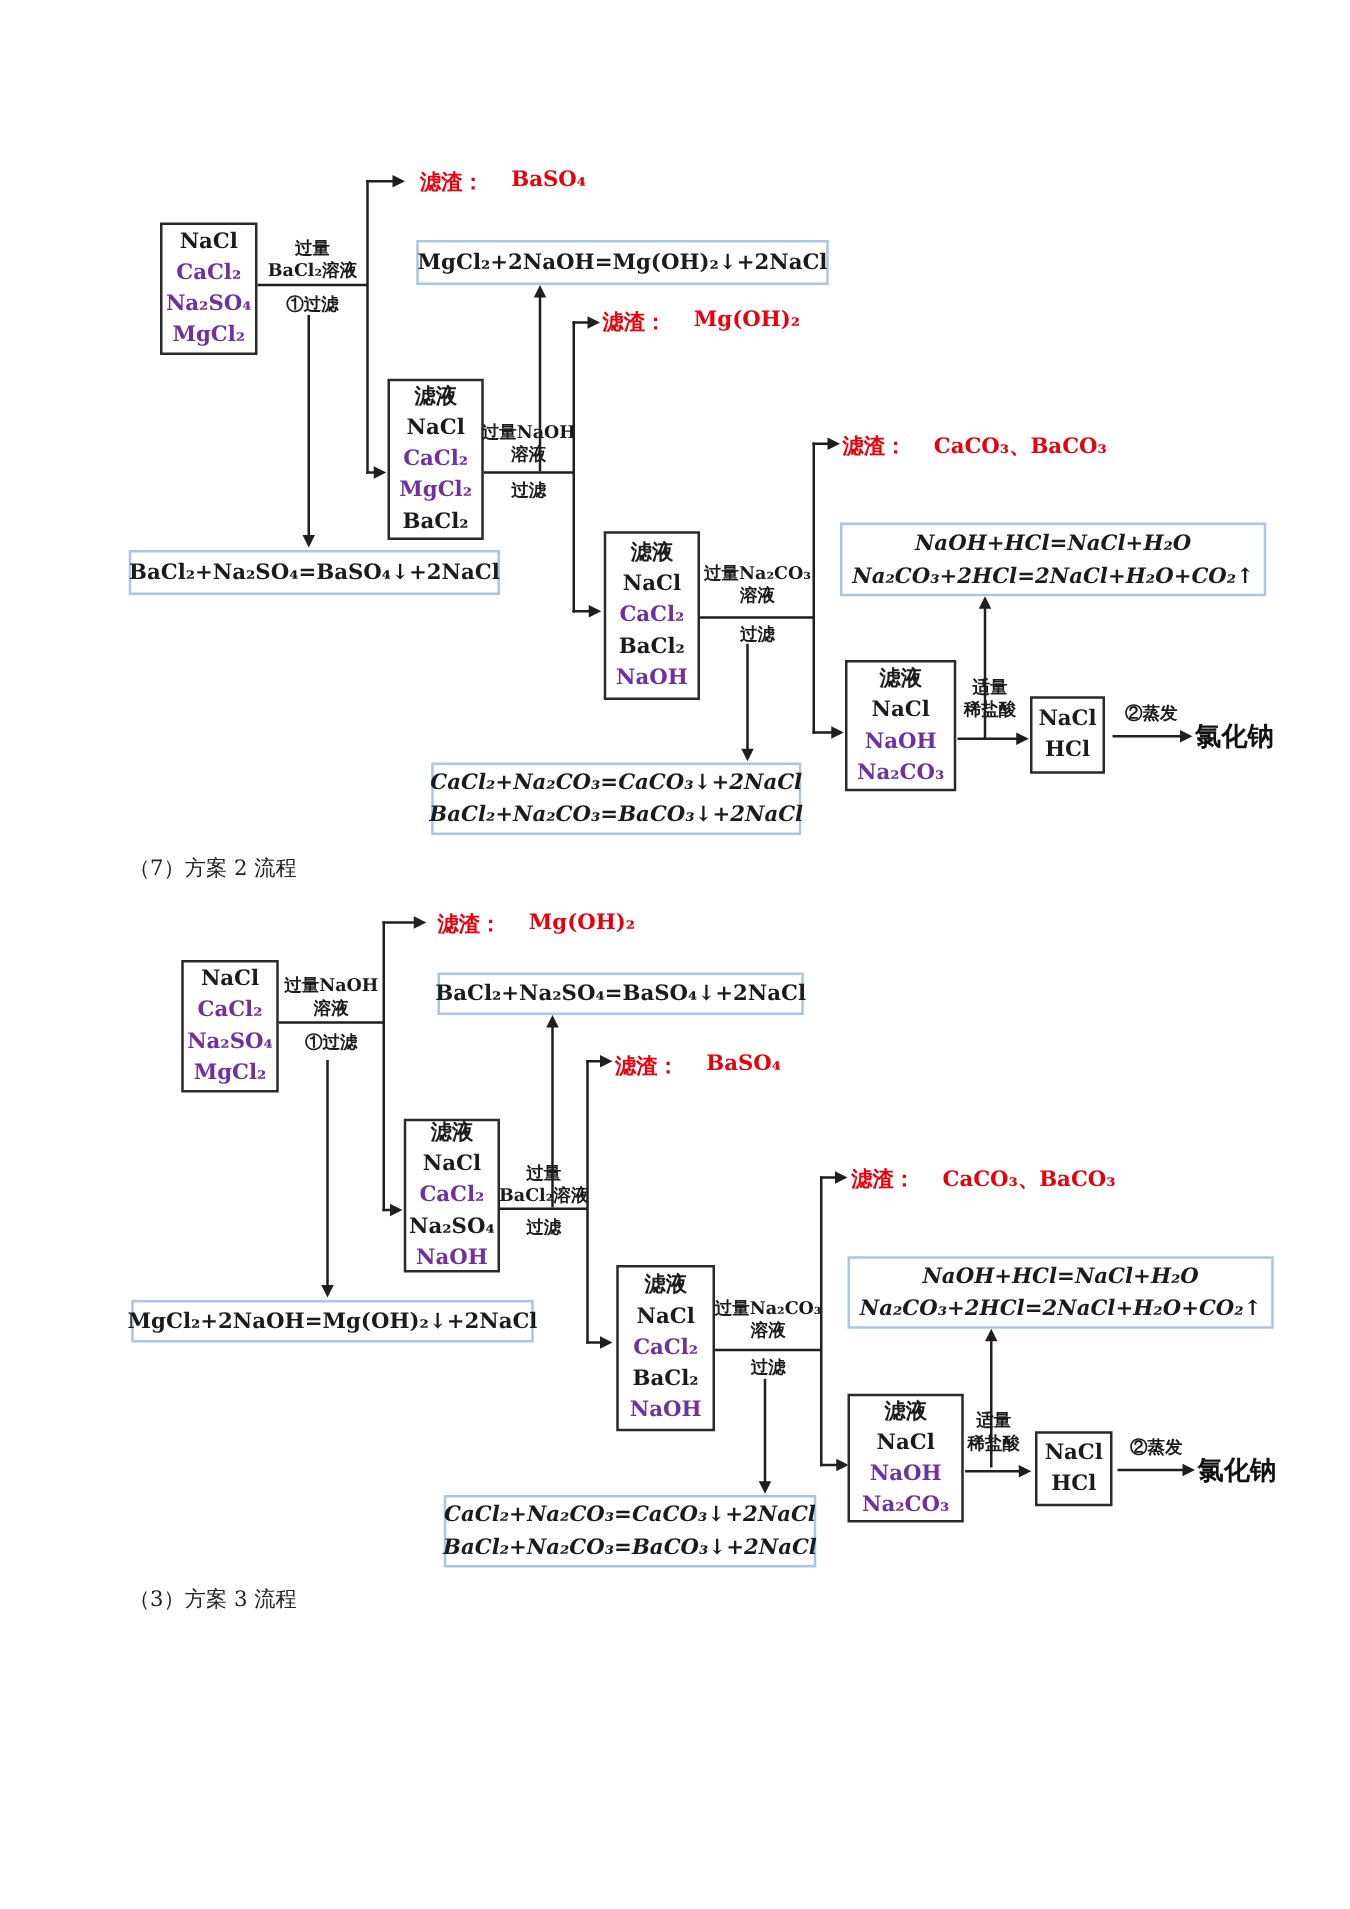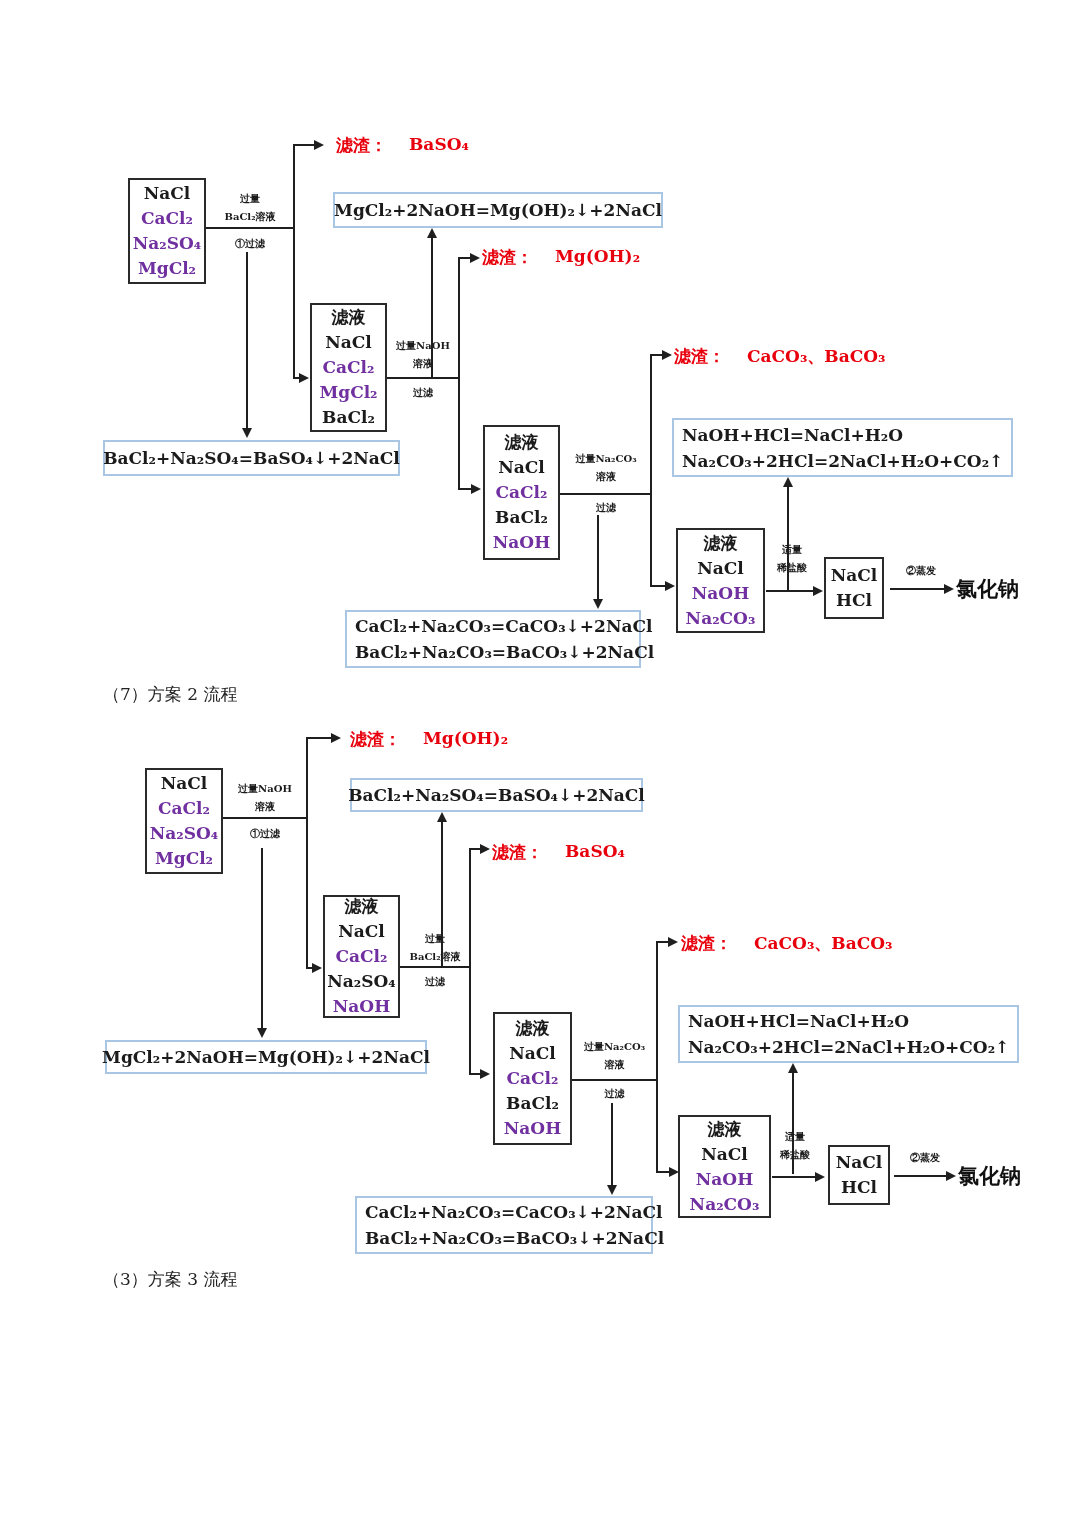--- a/index.html
+++ b/index.html
@@ -17,31 +17,31 @@
     padding:2px 3px;
   }
   .chem{font-weight:bold;font-size:17px;line-height:25px;color:var(--ink);white-space:nowrap;text-align:center;}
   [data-color="purple"]{color:var(--purple);}
   [data-color="black"]{color:var(--ink);}
   .eqbox{
     position:absolute;border:2px solid var(--eqborder);background:#fff;
     display:flex;flex-direction:column;justify-content:center;align-items:center;
     padding:2px 8px;
   }
-  .eqbox.left{align-items:flex-start;}
+  .eqbox.left{align-items:center;font-style:italic;}
   .eqline{font-weight:bold;font-size:17px;line-height:26px;color:var(--ink);white-space:nowrap;}
   .hline,.vline{position:absolute;background:var(--line);}
   .hline{height:2px;}
   .vline{width:2px;}
   .ah{position:absolute;width:0;height:0;}
   .ah.right{border-top:5px solid transparent;border-bottom:5px solid transparent;border-left:10px solid var(--line);}
   .ah.up{border-left:5px solid transparent;border-right:5px solid transparent;border-bottom:10px solid var(--line);}
   .ah.down{border-left:5px solid transparent;border-right:5px solid transparent;border-top:10px solid var(--line);}
   .albl{
-    position:absolute;text-align:center;font-weight:bold;font-size:10px;line-height:18px;
+    position:absolute;text-align:center;font-weight:bold;font-size:14px;line-height:18px;
     color:var(--ink);white-space:nowrap;
   }
   .residue{position:absolute;display:flex;gap:22px;white-space:nowrap;}
   .residue span{color:var(--red);font-weight:bold;font-size:17px;}
   .product{position:absolute;font-weight:bold;font-size:21px;color:#111;white-space:nowrap;}
   .section-label{position:absolute;font-size:17px;color:#222;white-space:nowrap;}
 </style>
 </head>
 <body>
 

